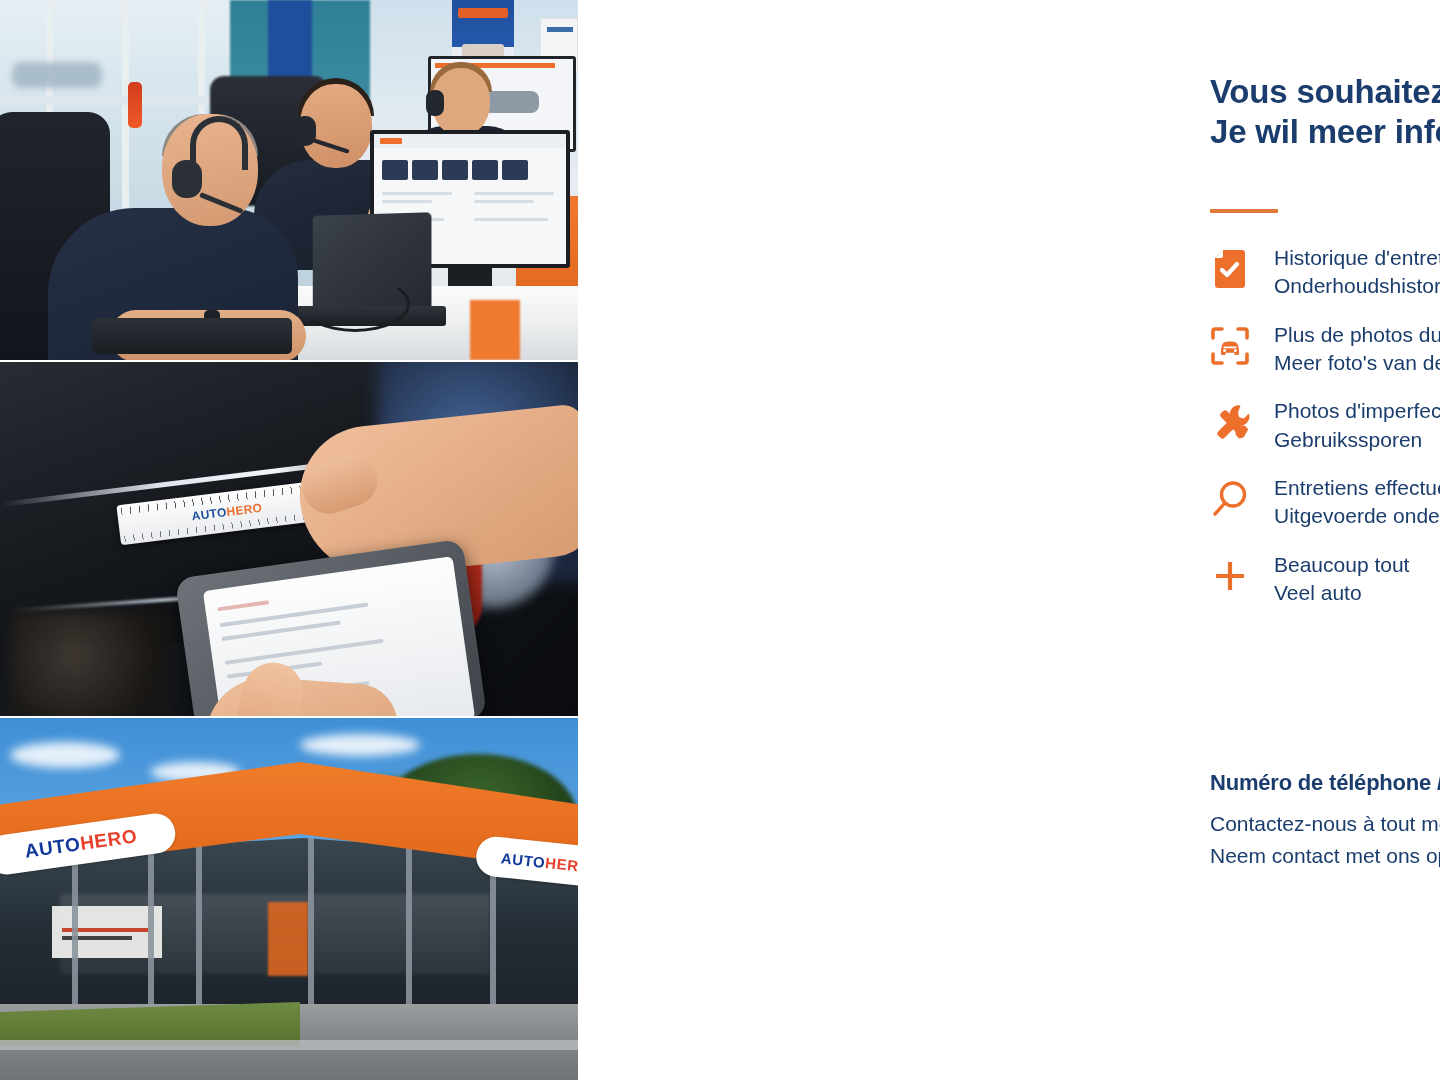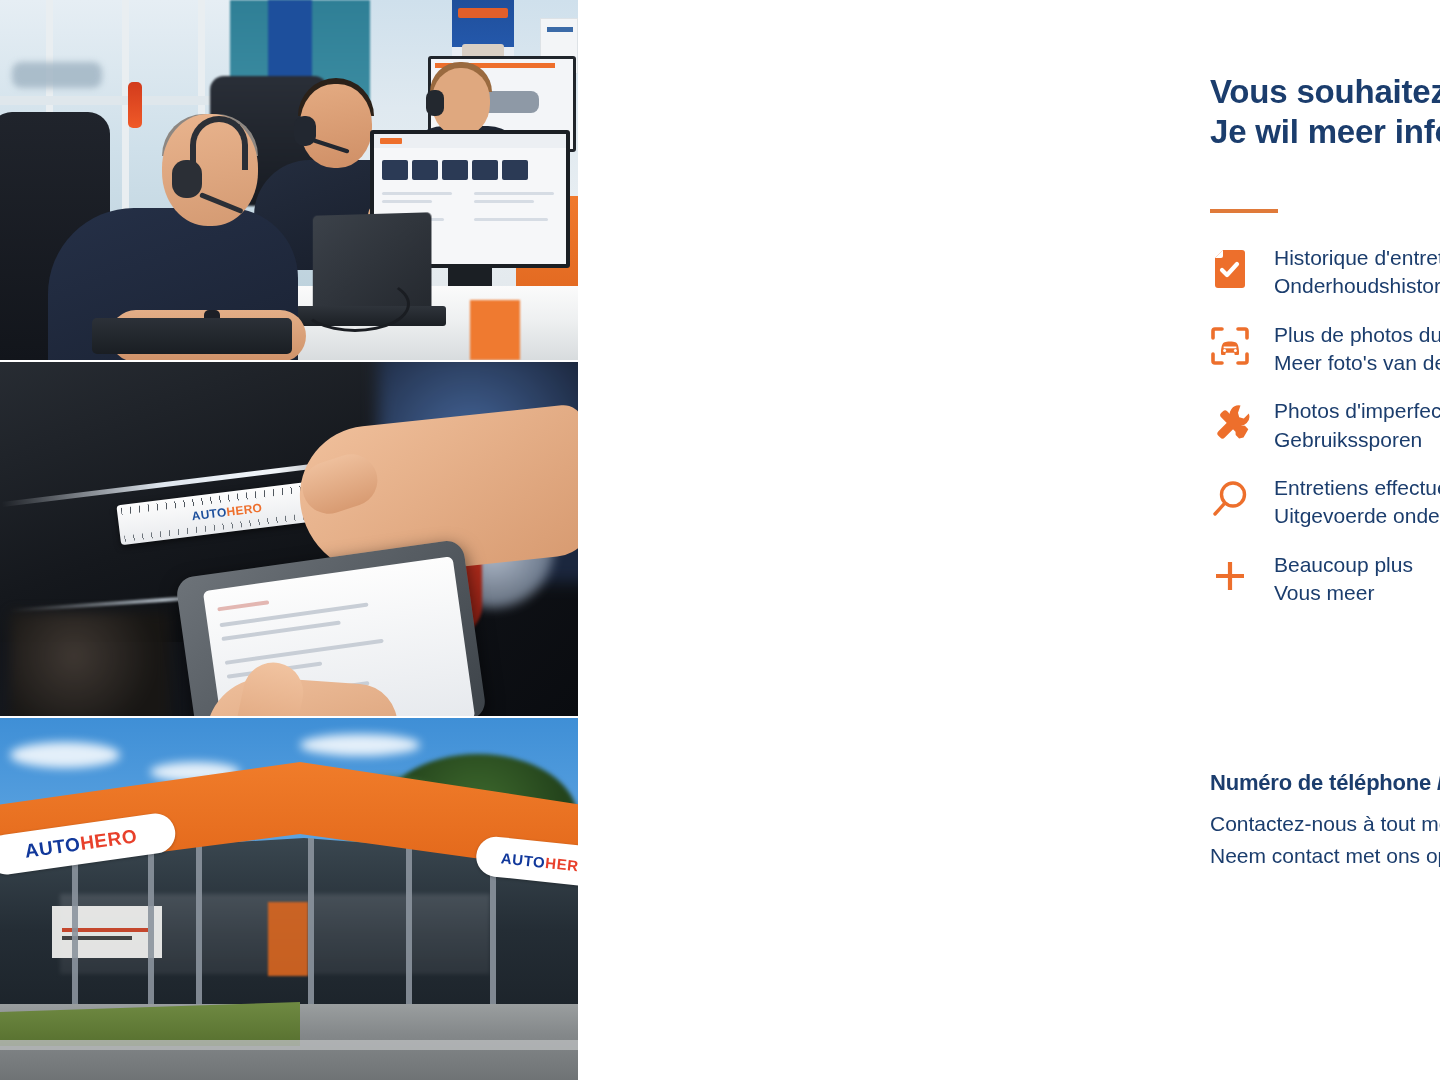--- a/index.html
+++ b/index.html
@@ -439,22 +439,22 @@
         </div>
       </div>
 
       <div class="feature">
         <div class="ico">
           <svg width="36" height="36" viewBox="0 0 36 36">
               <path d="M18 4 V32 M4 18 H32" stroke="#ed6f2c" stroke-width="4.2" stroke-linecap="butt"></path>
             </svg>
         </div>
         <div class="txt">
-          <div class="l1">Beaucoup plus</div>
-          <div class="l2">Vous meer</div>
+          <div class="l1">Beaucoup tout</div>
+          <div class="l2">Veel auto</div>
         </div>
       </div>
 
     </div>
 
     <div class="phone">Numéro de téléphone / Telefoonnummer: +3228877759</div>
     <div class="contact">
       <div>Contactez-nous à tout moment pour plus de détails !</div>
       <div>Neem contact met ons op voor meer informatie!</div>
     </div>

